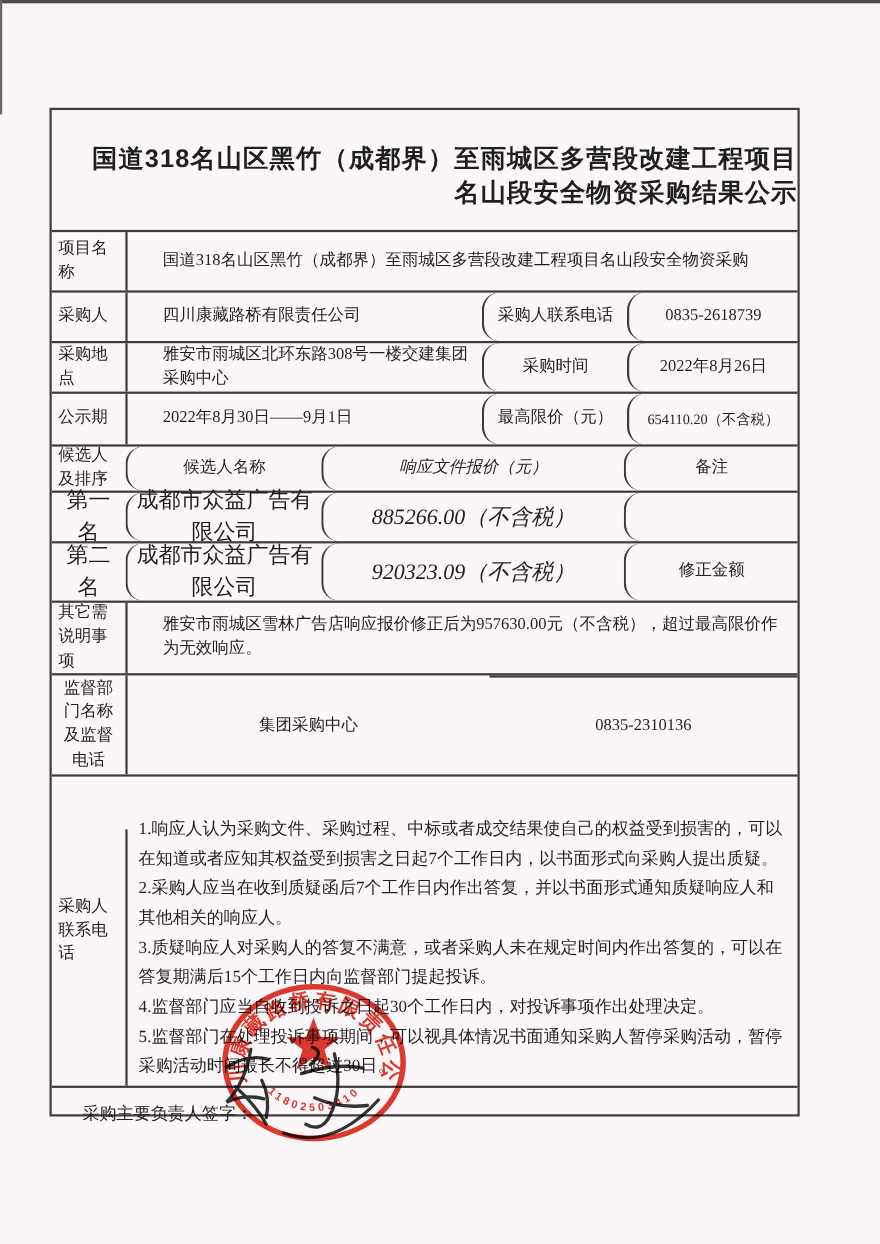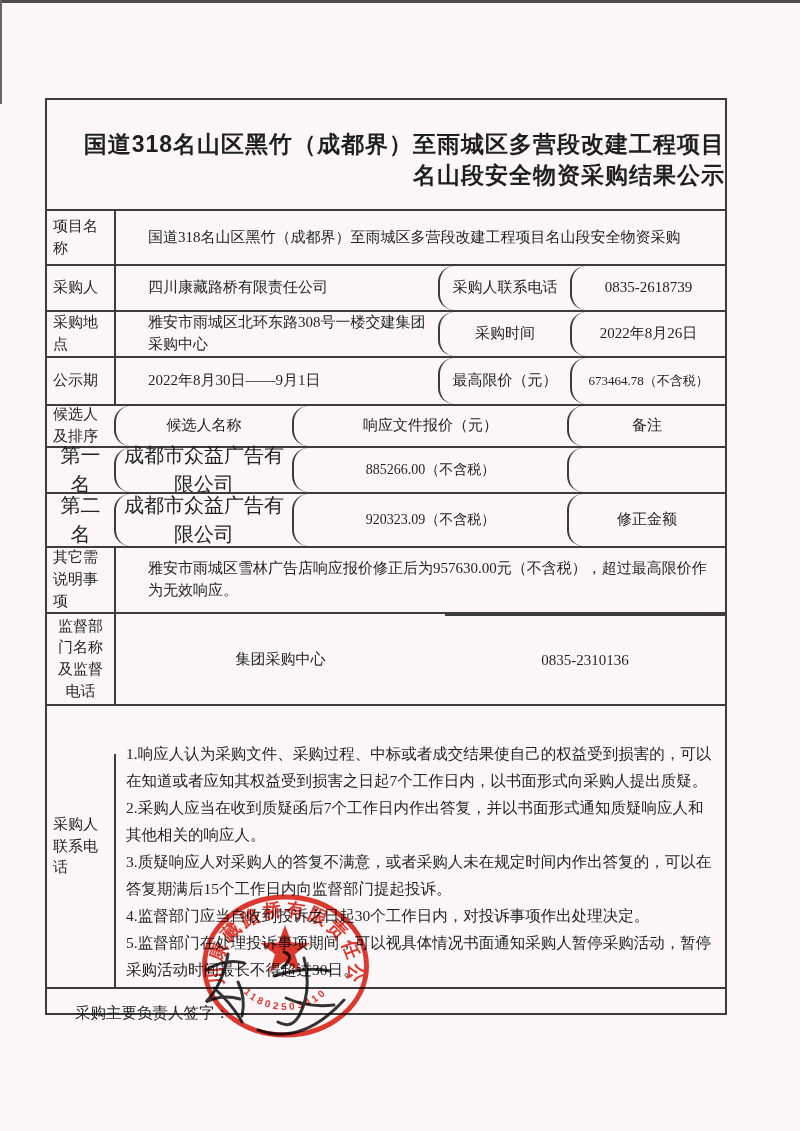--- a/index.html
+++ b/index.html
@@ -24,31 +24,31 @@
     padding:3px 8px;font-size:15px;line-height:1.45;
   }
   .cell + .cell, .stack + .cell{border-left:2px solid #3d3b3c;}
   .w-label{width:67px;flex:0 0 67px;justify-content:flex-start;padding:3px 6px;}
   .grow{flex:1 1 auto;min-width:0;}
   .center{justify-content:center;text-align:center;border-radius:16px;}
   .left{justify-content:flex-start;text-align:left;padding-left:32px;}
   .w-c3{width:132px;flex:0 0 132px;}
   .w-c4{width:155px;flex:0 0 155px;}
   .w-name{width:178px;flex:0 0 178px;}
-  .w-quote{width:275px;flex:0 0 275px;}
+  .w-quote{width:275px;flex:0 0 275px;font-style:italic;}
 
   .title-row{align-items:center;justify-content:center;}
   .title{
     width:100%;text-align:right;
     font-family:"Liberation Sans","DejaVu Sans",sans-serif;
     font-weight:700;font-size:23px;line-height:31px;letter-spacing:1px;
     padding-top:10px;
   }
   .small-num{font-size:13px;}
-  .cand{font-size:14px;}
+  .cand{font-size:20px;}
   .cand-bold{font-weight:400;font-size:20px;}
   .stack{display:flex;flex-direction:row;flex:1 1 auto;min-width:0;}
   .sub{box-sizing:border-box;display:flex;align-items:center;justify-content:center;font-size:15px;}
   .sub + .sub{border-top:2px solid #3d3b3c;}
 
   .objection-content{
     flex:1 1 auto;min-width:0;box-sizing:border-box;
     display:flex;flex-direction:column;justify-content:flex-end;
     border-left:2px solid #3d3b3c;
     padding:6px 10px 4px 10px;
@@ -95,21 +95,21 @@
       <div class="cell w-label">采购地点</div>
       <div class="cell grow left">雅安市雨城区北环东路308号一楼交建集团采购中心</div>
       <div class="cell w-c3 center">采购时间</div>
       <div class="cell w-c4 center">2022年8月26日</div>
     </div>
 
     <div class="row" style="height:48px">
       <div class="cell w-label">公示期</div>
       <div class="cell grow left">2022年8月30日——9月1日</div>
       <div class="cell w-c3 center">最高限价（元）</div>
-      <div class="cell w-c4 center small-num">673464.78（不含税）</div>
+      <div class="cell w-c4 center small-num">654110.20（不含税）</div>
     </div>
 
     <div class="row" style="height:42px">
       <div class="cell w-label">候选人及排序</div>
       <div class="cell w-name center">候选人名称</div>
       <div class="cell w-quote center">响应文件报价（元）</div>
       <div class="cell grow center">备注</div>
     </div>
 
     <div class="row" style="height:46px">

